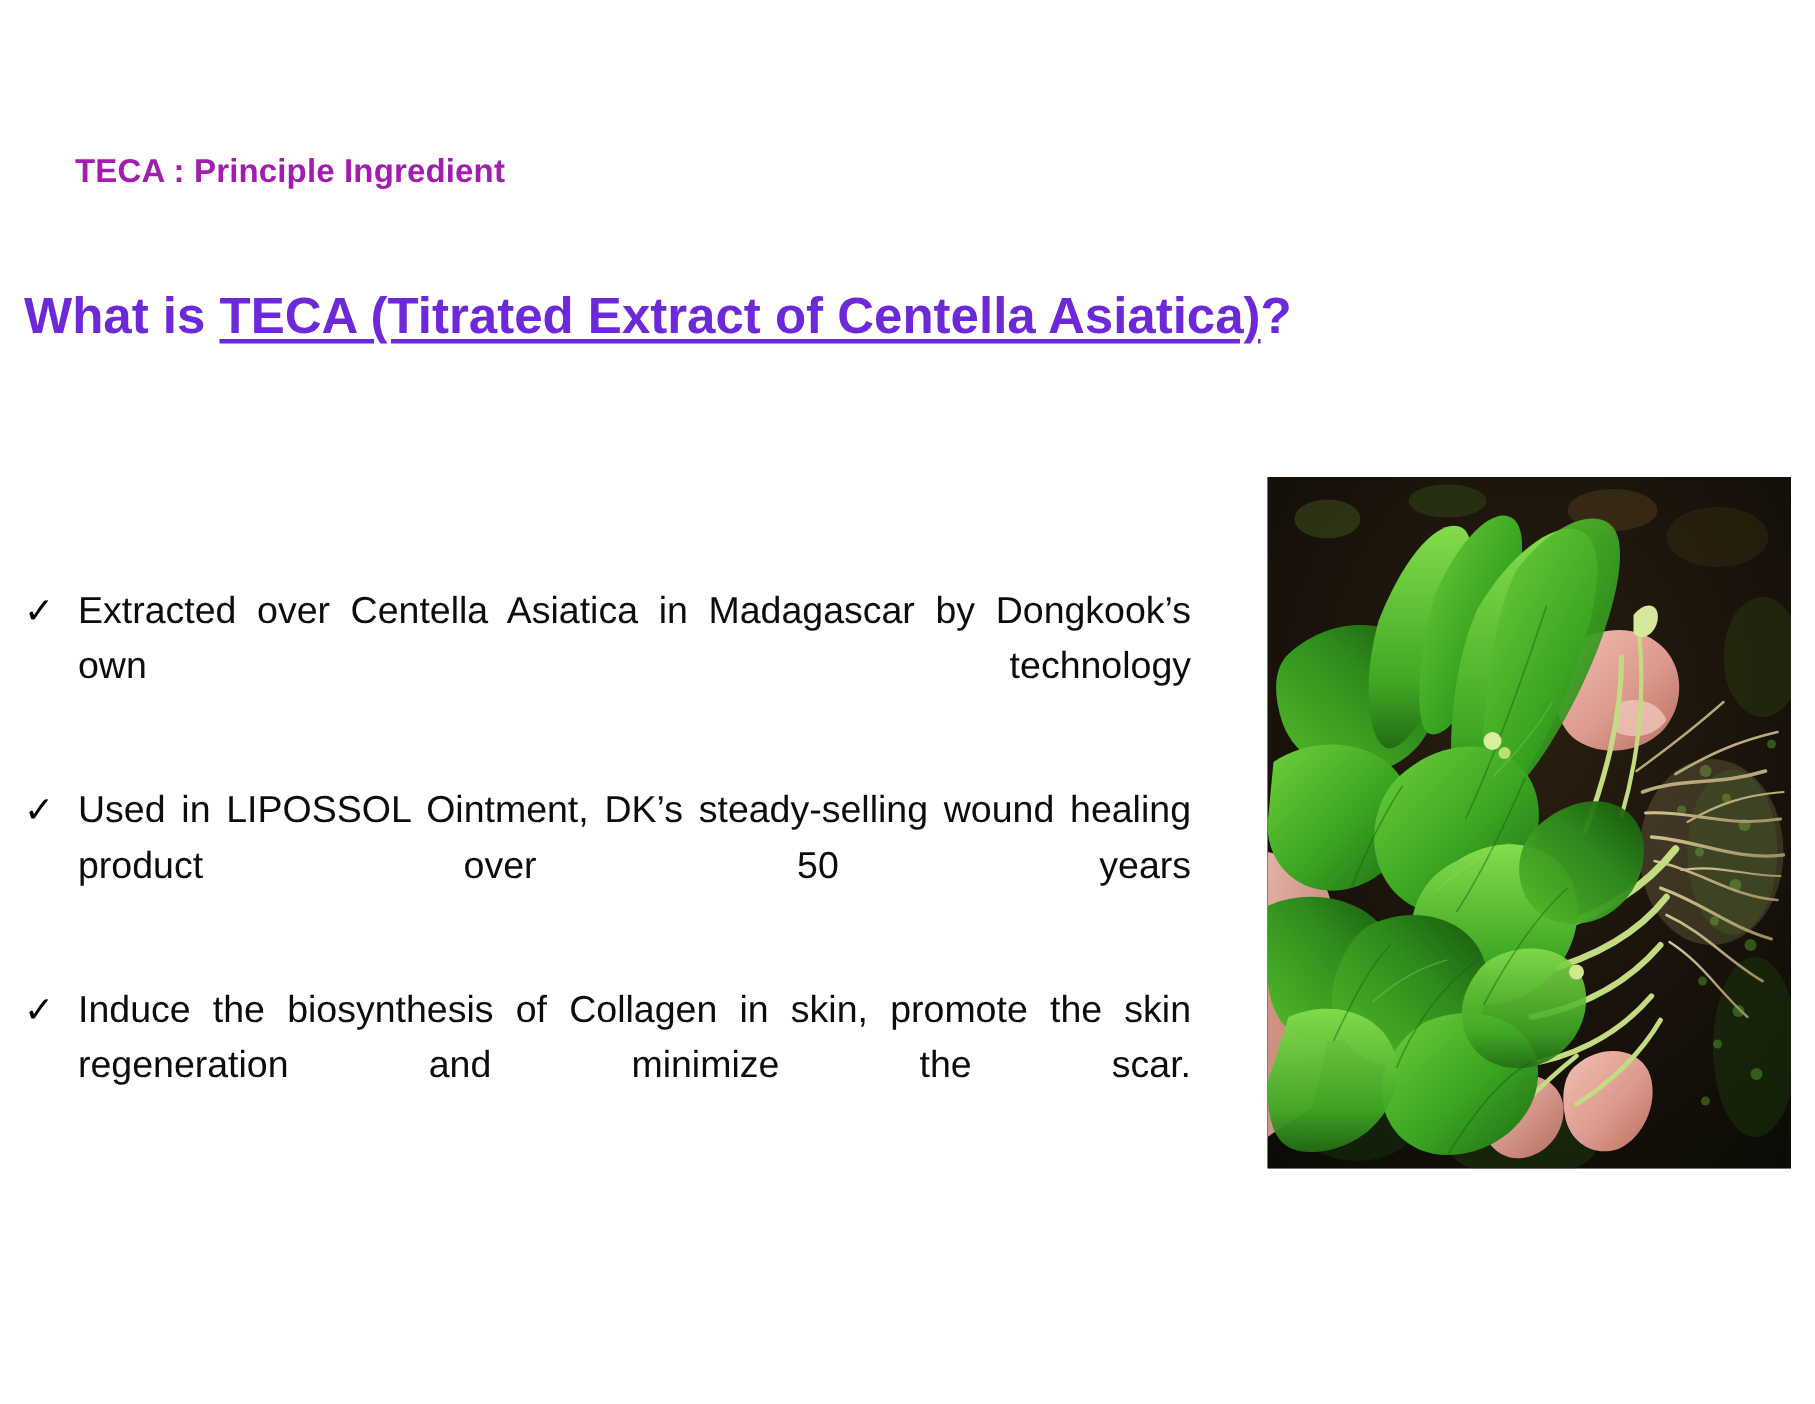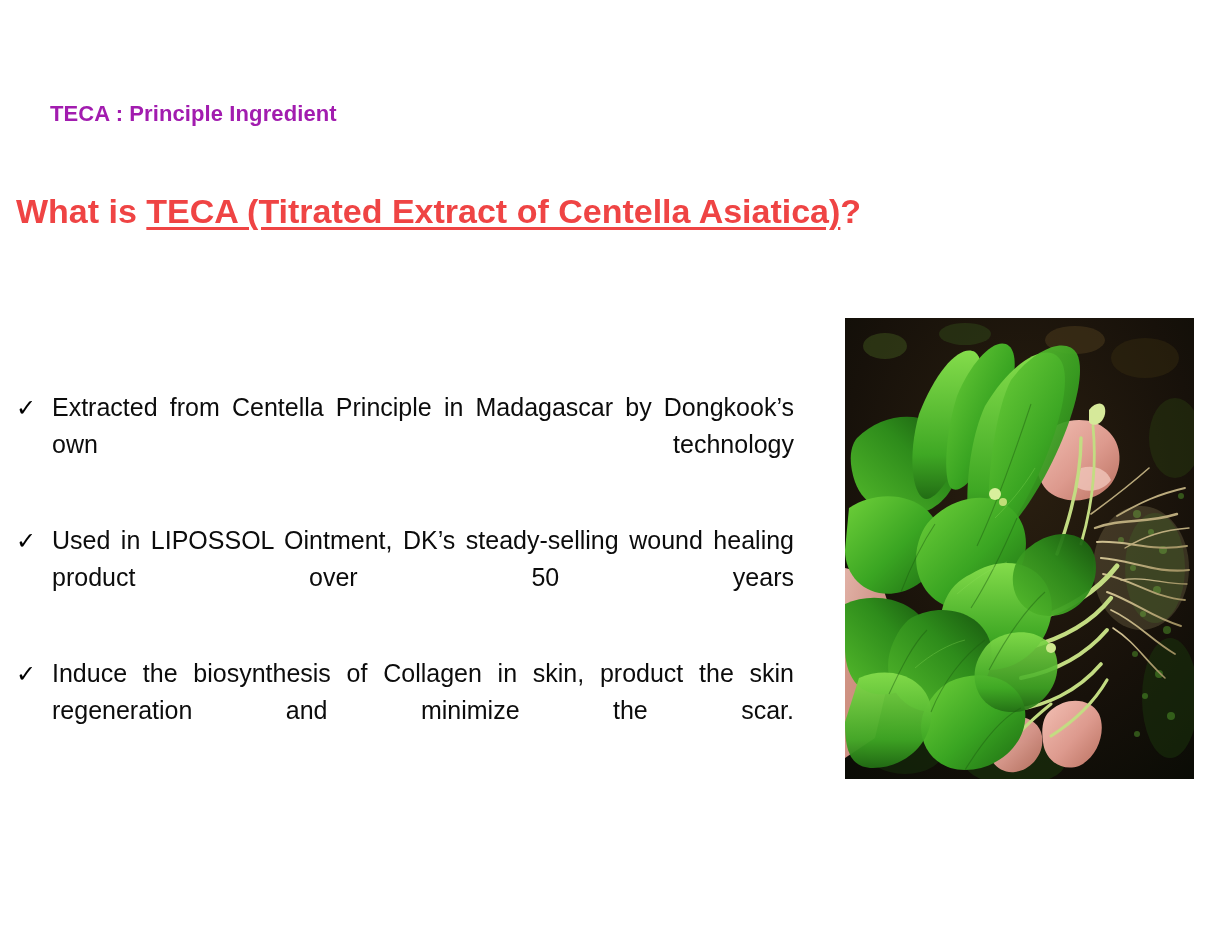--- a/index.html
+++ b/index.html
@@ -36,21 +36,21 @@
 
   
   #main-heading {
     position: absolute;
     left: 16px;
     top: 189px;
     font-size: 34px;
     font-weight: bold;
     line-height: 44px;
     white-space: nowrap;
-    color: #ef4444;
+    color: #6d28d9;
   }
   #main-heading .emph {
     text-decoration: underline;
     text-decoration-thickness: 3px;
     text-underline-offset: 4px;
   }
 
   
   #bullets {
     position: absolute;
@@ -109,31 +109,31 @@
   <div id="kicker">TECA : Principle Ingredient</div>
 
   <div id="main-heading">
     <span>What is </span><span class="emph">TECA (Titrated Extract of Centella Asiatica)</span><span>?</span>
   </div>
 
   <div id="bullets">
 
     <div class="bullet">
       <span class="tick">✓</span>
-      <span class="btext">Extracted from Centella Principle in Madagascar by Dongkook’s own technology</span>
+      <span class="btext">Extracted over Centella Asiatica in Madagascar by Dongkook’s own technology</span>
     </div>
 
     <div class="bullet">
       <span class="tick">✓</span>
       <span class="btext">Used in LIPOSSOL Ointment, DK’s steady-selling wound healing product over 50 years</span>
     </div>
 
     <div class="bullet">
       <span class="tick">✓</span>
-      <span class="btext">Induce the biosynthesis of Collagen in skin, product the skin regeneration and minimize the scar.</span>
+      <span class="btext">Induce the biosynthesis of Collagen in skin, promote the skin regeneration and minimize the scar.</span>
     </div>
 
   </div>
 
   <div id="photo">
     <svg viewBox="0 0 349 461" preserveAspectRatio="none">
       <defs>
         <radialGradient id="soilG" cx="50%" cy="35%" r="85%">
           <stop offset="0%" stop-color="#2a1f10"></stop>
           <stop offset="60%" stop-color="#17110a"></stop>

